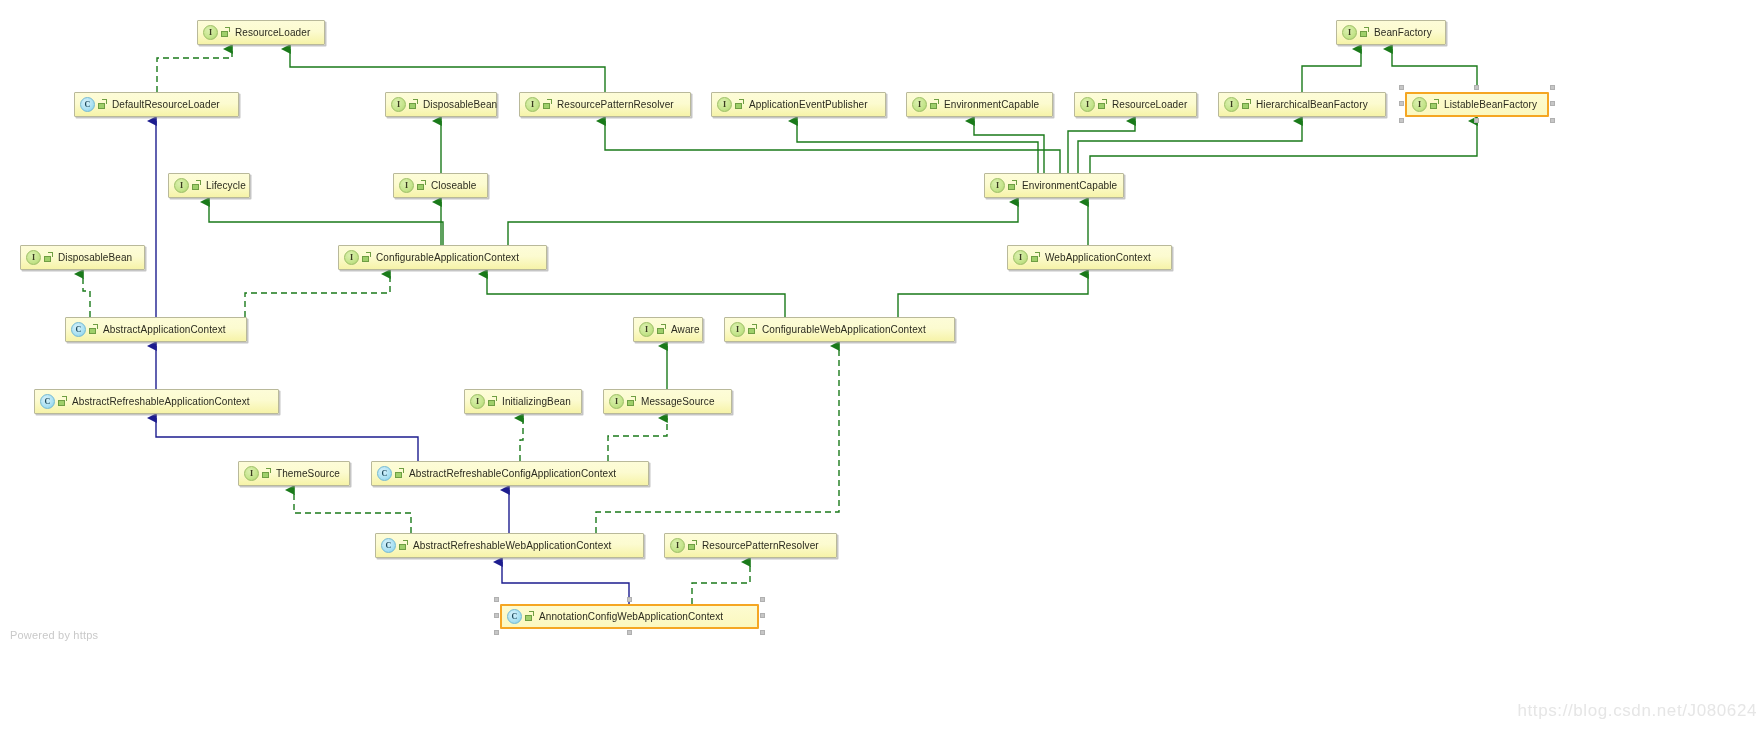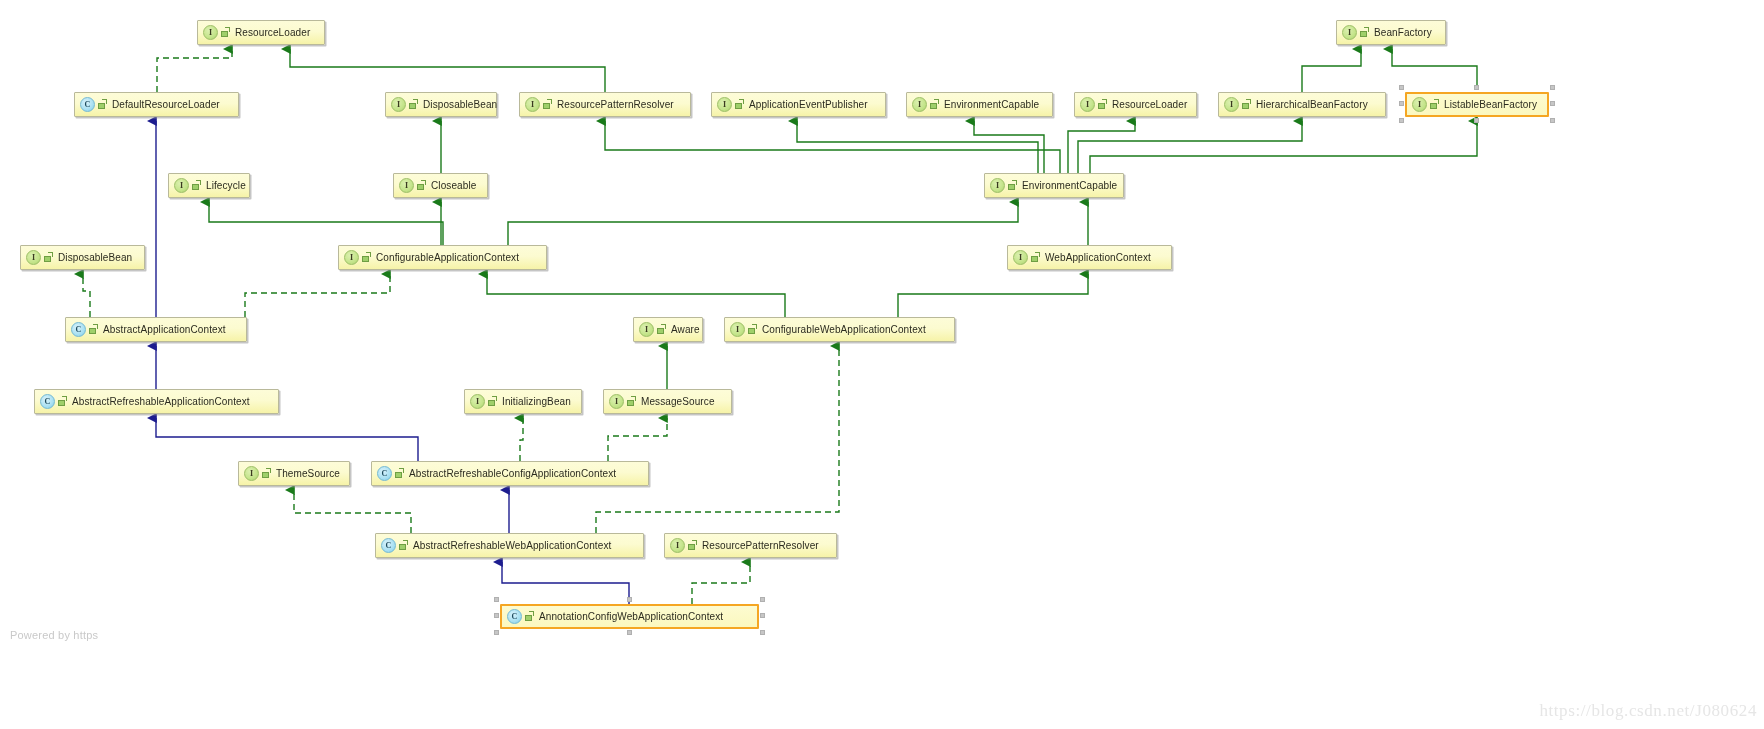--- a/index.html
+++ b/index.html
@@ -116,21 +116,21 @@
     color: #c9c9c9;
     font-family: "Liberation Sans", sans-serif;
     letter-spacing: 0.2px;
   }
   .watermark-right {
     position: absolute;
     right: 7px;
     bottom: 8px;
     font-size: 17px;
     color: #e6e6e6;
-    font-family: Liberation Serif, serif;
+    font-family: Liberation Sans, sans-serif;
     letter-spacing: 0.6px;
   }
 </style>
 </head>
 <body>
 
 <div id="canvas">
 
   <svg id="edge-layer" viewBox="0 0 1764 729" width="1764" height="729" xmlns="http://www.w3.org/2000/svg">
     <defs>

